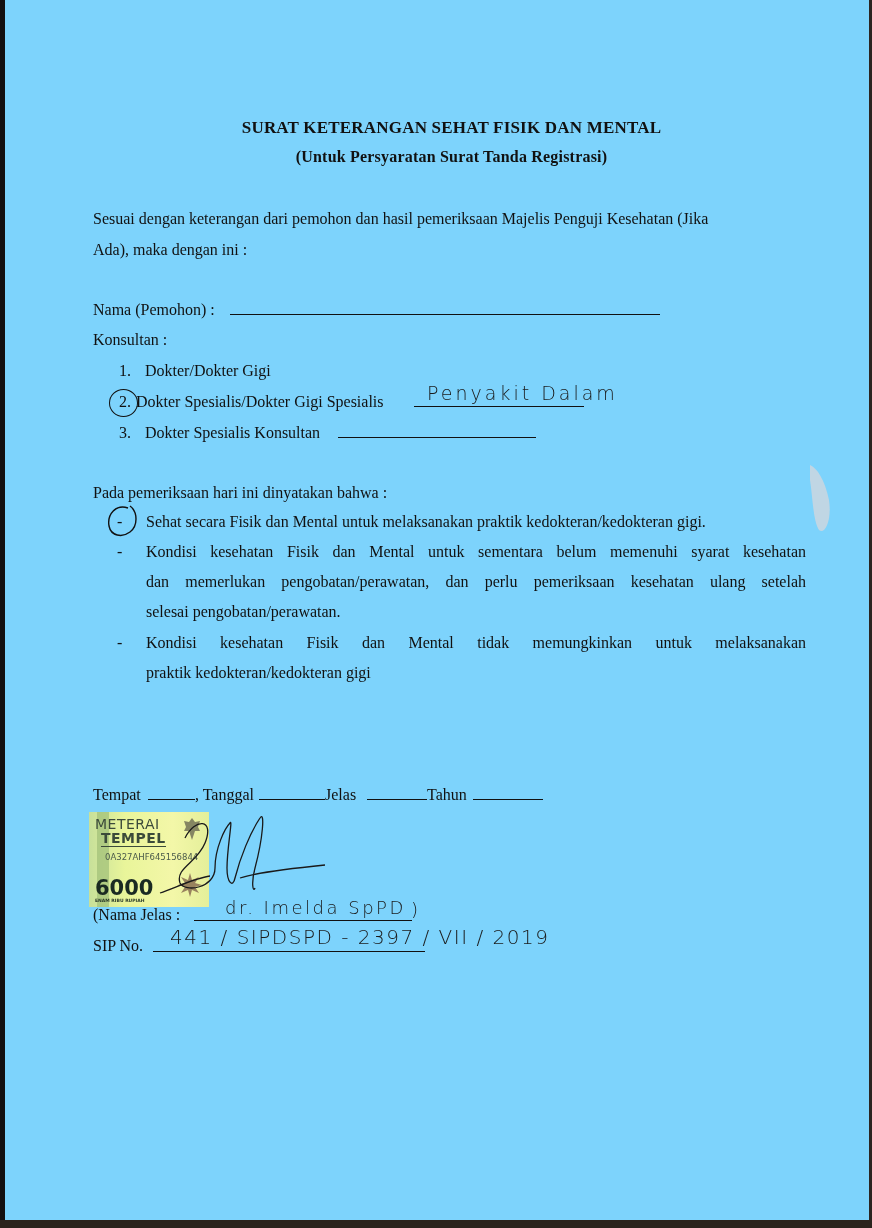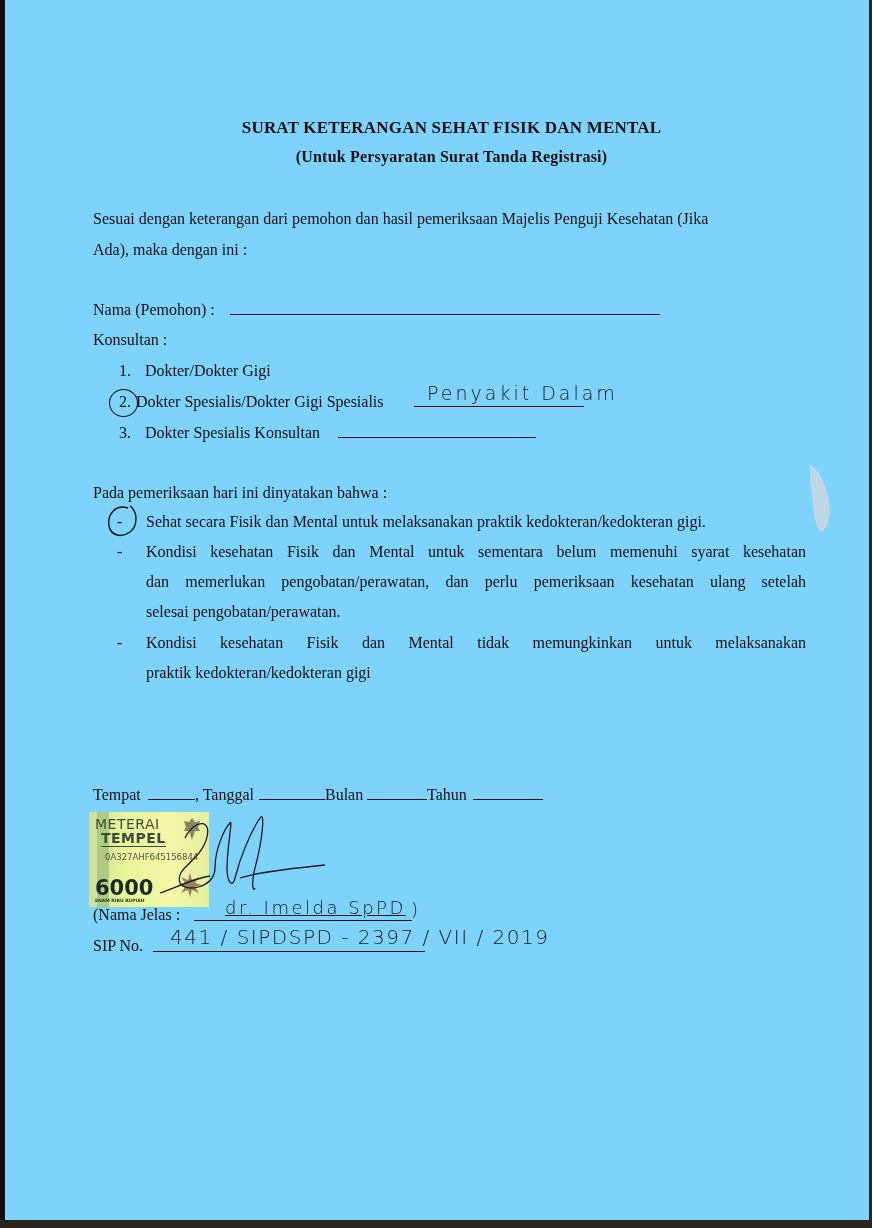--- a/index.html
+++ b/index.html
@@ -100,21 +100,21 @@
     <div class="abs body-text" style="left:112px; top:634px;">-</div>
     <div class="abs body-text justify" style="left:141px; top:634px; width:660px;">Kondisi kesehatan Fisik dan Mental tidak memungkinkan untuk melaksanakan</div>
     <div class="abs body-text" style="left:141px; top:664px;">praktik kedokteran/kedokteran gigi</div>
   </div>
 
   <div>
     <div class="abs body-text" style="left:88px; top:786px;">Tempat</div>
     <div class="line" style="left:143px; top:799px; width:47px;"></div>
     <div class="abs body-text" style="left:190px; top:786px;">, Tanggal</div>
     <div class="line" style="left:254px; top:799px; width:66px;"></div>
-    <div class="abs body-text" style="left:320px; top:786px;">Bulan</div>
+    <div class="abs body-text" style="left:320px; top:786px;">Jelas</div>
     <div class="line" style="left:362px; top:799px; width:60px;"></div>
     <div class="abs body-text" style="left:422px; top:786px;">Tahun</div>
     <div class="line" style="left:468px; top:799px; width:70px;"></div>
   </div>
 
   <div class="stamp">
     <div class="stamp-strip"></div>
     <div class="stamp-t1">METERAI</div>
     <div class="stamp-t2">TEMPEL</div>
     <div class="stamp-serial">0A327AHF645156844</div>
@@ -129,21 +129,21 @@
   </div>
 
   <svg class="signature" viewBox="0 0 180 100">
     <path d="M 30 30 C 40 10, 60 10, 50 35 C 42 55, 20 60, 25 75 C 30 85, 60 80, 60 60 C 60 40, 70 20, 75 15 C 78 10, 72 40, 72 60 C 72 75, 78 80, 80 70 C 85 50, 95 25, 105 10 C 110 2, 108 30, 100 60 C 96 75, 98 85, 100 80" fill="none" stroke="#1a1a1a" stroke-width="1.3"></path>
     <path d="M 85 70 C 100 65, 140 60, 170 57" fill="none" stroke="#1a1a1a" stroke-width="1.3"></path>
     <path d="M 5 85 C 20 80, 40 70, 55 68" fill="none" stroke="#1a1a1a" stroke-width="1.3"></path>
   </svg>
 
   <div class="abs body-text" style="left:88px; top:906px;text-align:center;">(Nama Jelas :</div>
   <div class="line" style="left:189px; top:920px; width:218px;"></div>
-  <div class="abs hand" style="left:220px; top:897px; font-size:18px;text-decoration:underline;">dr. Imelda SpPD</div>
+  <div class="abs hand" style="left:220px; top:897px; font-size:18px;">dr. Imelda SpPD</div>
   <div class="abs hand" style="left:406px; top:899px; font-size:18px;">)</div>
 
   <div class="abs body-text" style="left:88px; top:937px;">SIP No.</div>
   <div class="line" style="left:148px; top:951px; width:272px;"></div>
   <div class="abs hand" style="left:165px; top:925px; font-size:20px; letter-spacing:1.5px;">441 / SIPDSPD - 2397 / VII / 2019</div>
 
   <svg class="smudge" viewBox="0 0 30 80">
     <path d="M 5 5 C 12 8, 20 20, 24 40 C 27 60, 20 75, 14 70 C 8 60, 8 40, 5 20 Z" fill="#f7d8cf" opacity="0.55"></path>
   </svg>
 </div>

